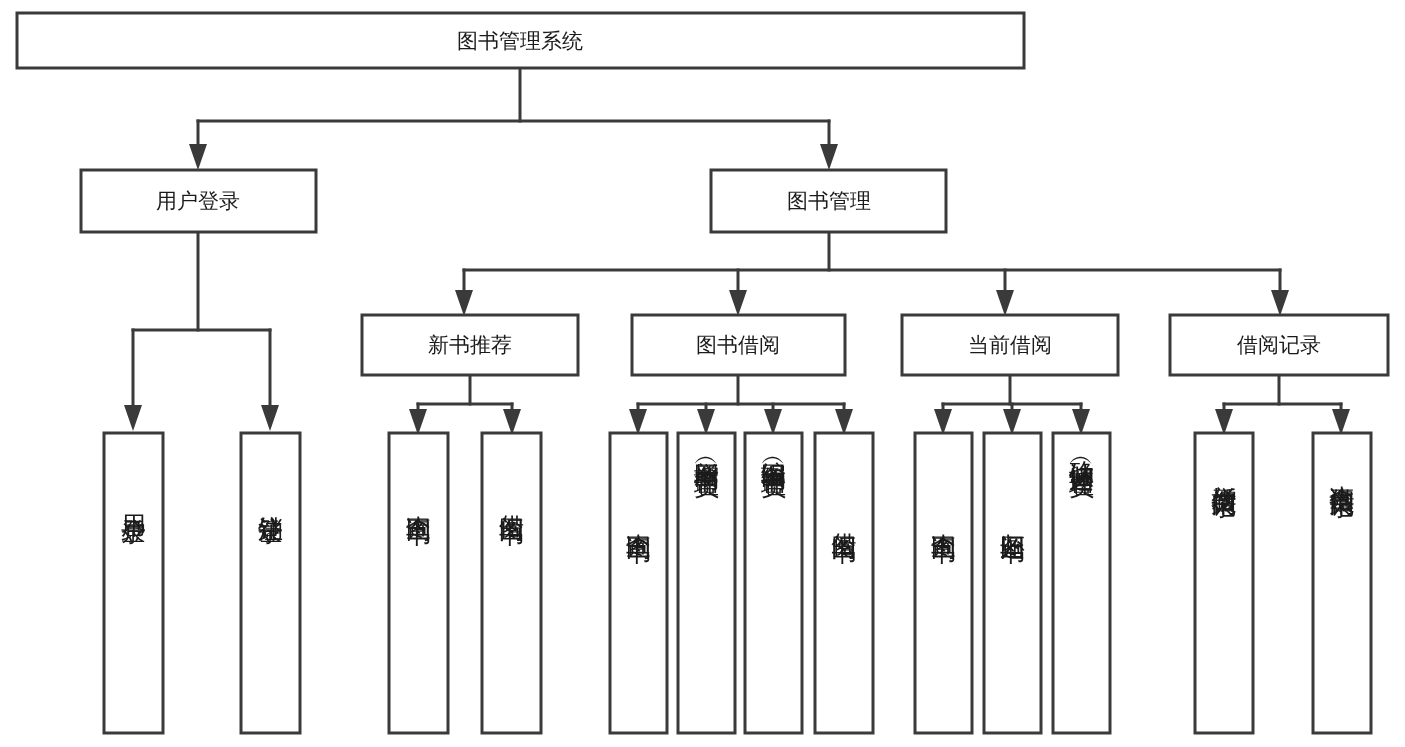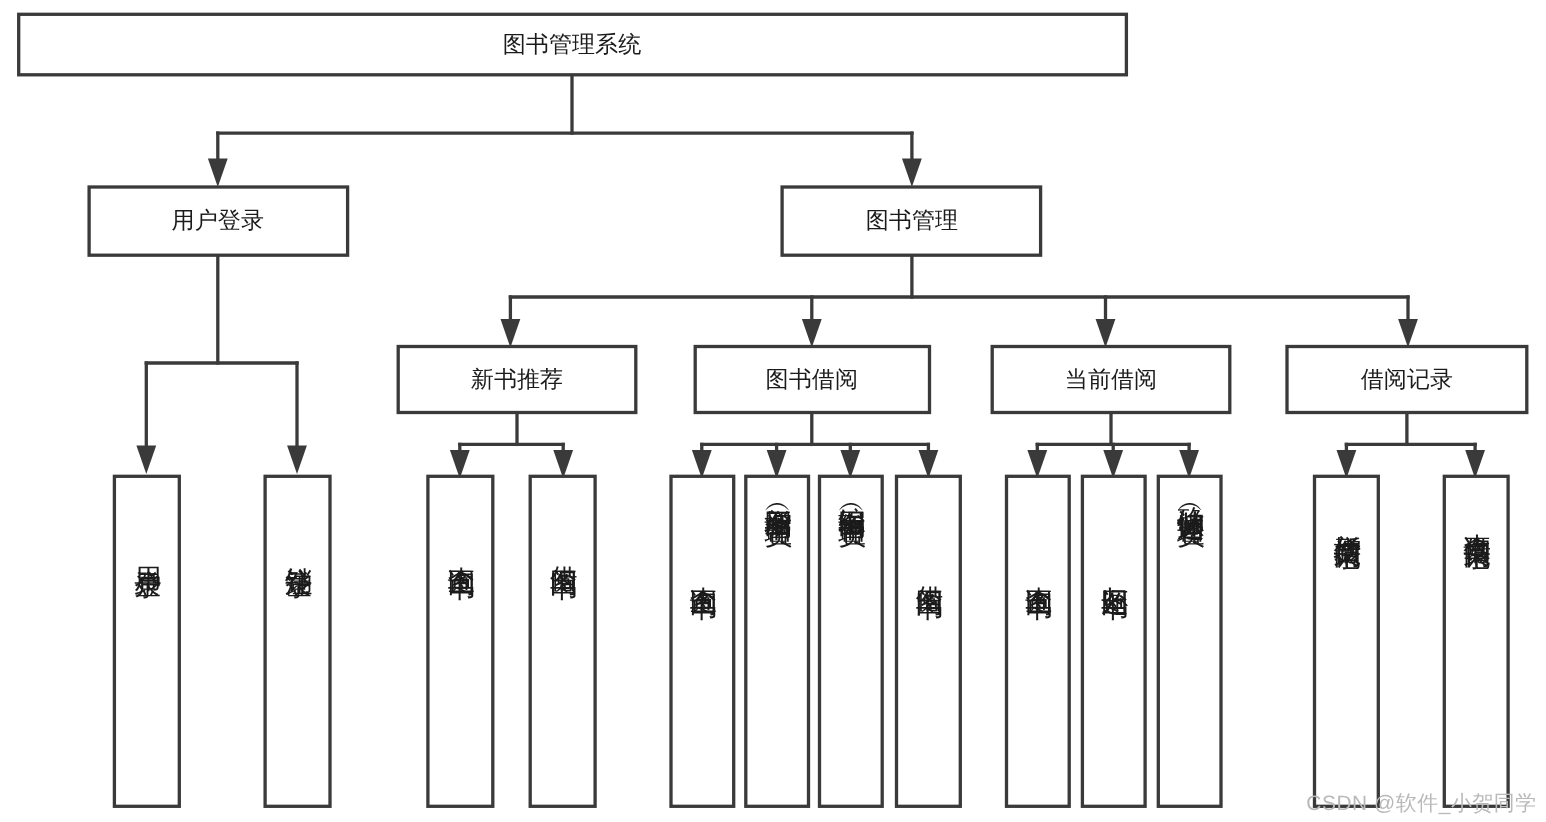--- a/index.html
+++ b/index.html
@@ -240,15 +240,14 @@
     <span class="vert-label" style="margin-top:8px;">确认归还（管理员）</span>
   </div>
 
   <div class="vert-label-wrap" style="left:1195px; top:433px; width:58px; height:300px;">
     <span class="vert-label" style="margin-top:32px;">新增借阅记录</span>
   </div>
   <div class="vert-label-wrap" style="left:1313px; top:433px; width:58px; height:300px;">
     <span class="vert-label" style="margin-top:32px;">查询借阅记录</span>
   </div>
 
-  <div class="watermark">CSDN @软件_小贺同学</div>
 
 </div>
 
 </body></html>

